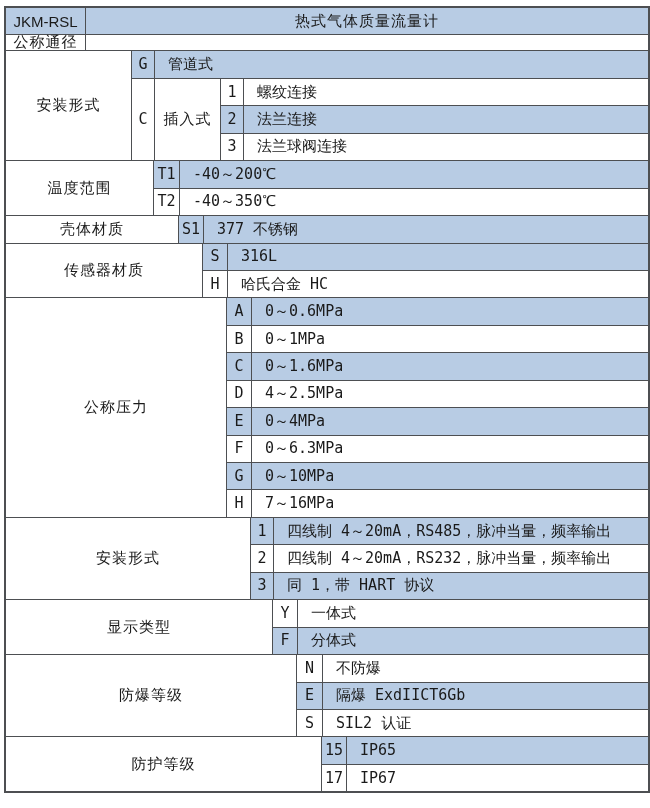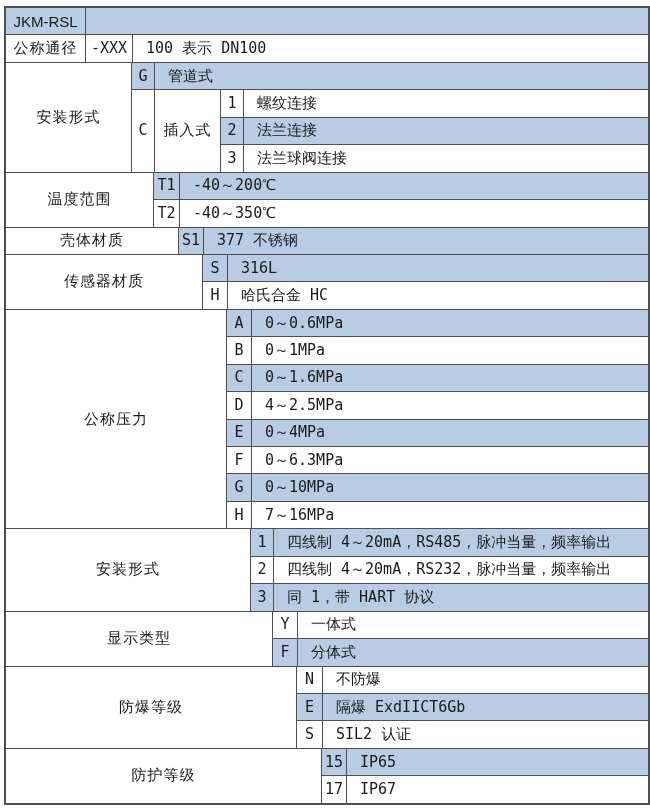--- a/index.html
+++ b/index.html
@@ -44,30 +44,25 @@
       letter-spacing:1px;}
   .sub>.rows .code{width:22px;}
 </style>
 </head>
 <body>
 
 <div class="table">
 
   <div class="tr header-row hl">
     <div class="model">JKM-RSL</div>
+    <div class="title">热式气体质量流量计</div>
   </div>
 
   <div class="sec" style="--lw:79px;--cw:46px">
     <div class="label">公称通径</div>
-    <div class="rows">
-      <div class="tr">
-        <div class="code">-XXX</div>
-        <div class="desc">100 表示 DN100</div>
-      </div>
-    </div>
   </div>
 
   <div class="sec" style="--lw:125px;--cw:22px">
     <div class="label">安装形式</div>
     <div class="rows">
       <div class="tr hl">
         <div class="code">G</div>
         <div class="desc">管道式</div>
       </div>
       <div class="sub">

